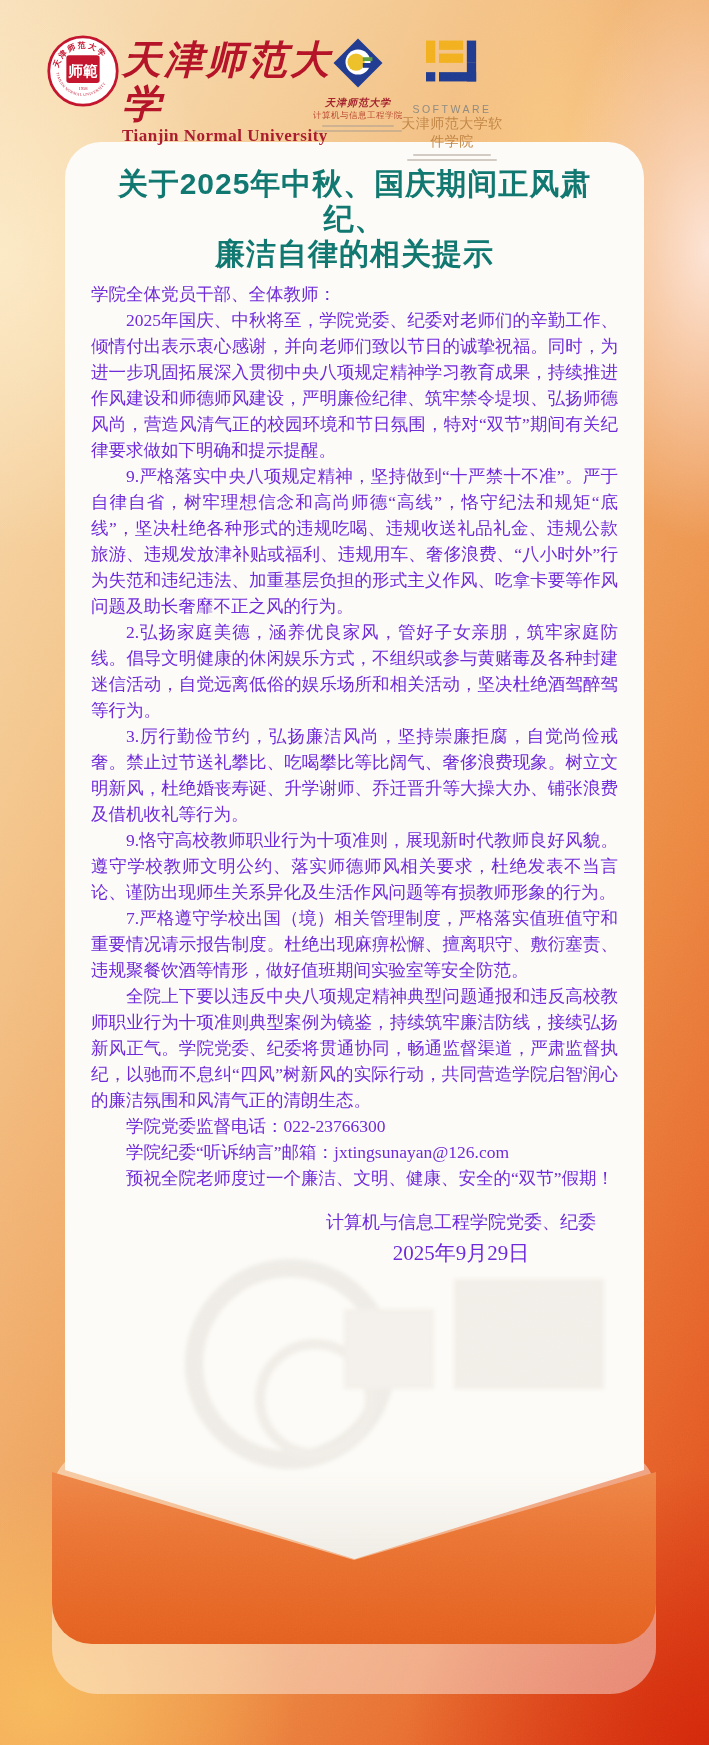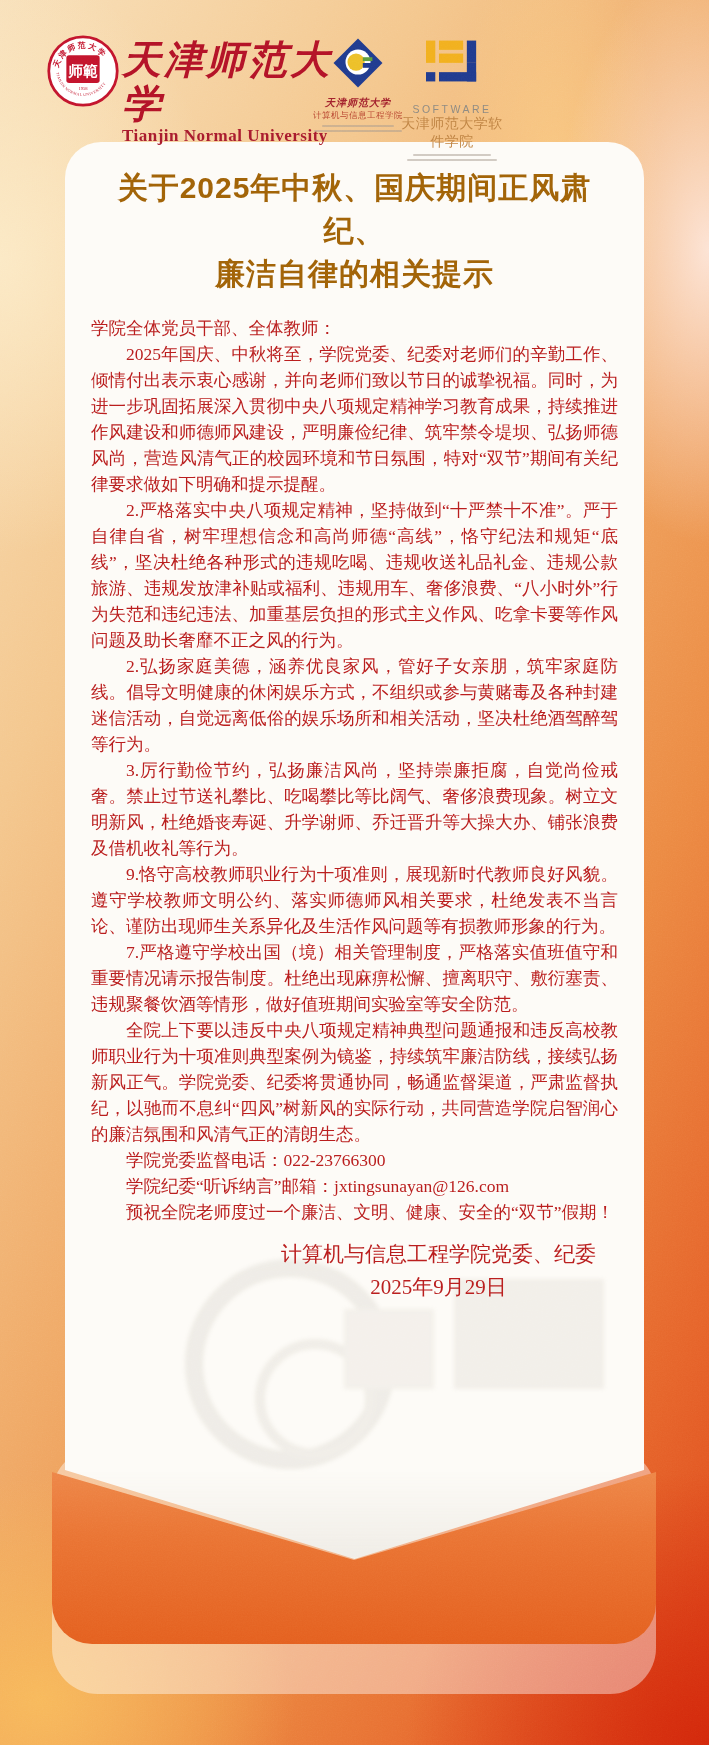--- a/index.html
+++ b/index.html
@@ -50,27 +50,27 @@
     clip-path:polygon(0 0, 100% 0, 100% 1328px, 50% 1417px, 0 1328px);
     padding:24px 26px 0 26px; color:#8c4533; }
   .ghost { position:absolute; left:0; bottom:0; width:100%; height:340px; opacity:.12; filter:blur(2px); pointer-events:none; }
   .ghost .ring { position:absolute; left:120px; top:40px; width:210px; height:210px; border:18px solid #8d8672; border-radius:50%; }
   .ghost .ring2 { position:absolute; left:190px; top:120px; width:120px; height:120px; border:10px solid #9a927d; border-radius:50%; }
   .ghost .bldg1 { position:absolute; right:40px; top:60px; width:150px; height:110px; background:#a39a87; }
   .ghost .bldg2 { position:absolute; right:210px; top:90px; width:90px; height:80px; background:#b0a794; }
   .ghost .grnd { position:absolute; left:0; bottom:0; width:100%; height:90px; background:linear-gradient(180deg, rgba(150,140,120,0), #968c76); }
 
   .title { text-align:center; font-family:"Liberation Sans","DejaVu Sans",sans-serif;
-    font-weight:700; font-size:30px; line-height:43px; color:#a16207; letter-spacing:1px; }
-  .bodytext { position:relative; margin-top:20px; font-size:17.5px; line-height:26px; color:#b91c1c; }
+    font-weight:700; font-size:30px; line-height:35px; color:#0f766e; letter-spacing:1px; }
+  .bodytext { position:relative; margin-top:10px; font-size:17.5px; line-height:26px; color:#6d28d9; }
   .salute { margin:0; }
   .para { margin:0; text-indent:35px; text-align:justify; }
   .contact { margin:0; text-indent:35px; }
   .sig-block { width:max-content; margin:18px 22px 0 auto; text-align:center; }
-  .sig-org { font-size:21px; line-height:26px;font-family:Liberation Mono, monospace; }
+  .sig-org { font-size:18px; line-height:26px; }
   .sig-date { font-size:21px; line-height:26px; margin-top:5px; }
 </style>
 </head>
 <body>
 
 <div class="page">
 
   <div class="env-panel">
     <div class="env-front"></div>
   </div>
@@ -85,21 +85,21 @@
     </div>
 
     <div class="title">
       <div>关于2025年中秋、国庆期间正风肃纪、</div>
       <div>廉洁自律的相关提示</div>
     </div>
 
     <div class="bodytext">
       <p class="salute">学院全体党员干部、全体教师：</p>
       <p class="para">2025年国庆、中秋将至，学院党委、纪委对老师们的辛勤工作、倾情付出表示衷心感谢，并向老师们致以节日的诚挚祝福。同时，为进一步巩固拓展深入贯彻中央八项规定精神学习教育成果，持续推进作风建设和师德师风建设，严明廉俭纪律、筑牢禁令堤坝、弘扬师德风尚，营造风清气正的校园环境和节日氛围，特对“双节”期间有关纪律要求做如下明确和提示提醒。</p>
-      <p class="para">2.严格落实中央八项规定精神，坚持做到“十严禁十不准”。严于自律自省，树牢理想信念和高尚师德“高线”，恪守纪法和规矩“底线”，坚决杜绝各种形式的违规吃喝、违规收送礼品礼金、违规公款旅游、违规发放津补贴或福利、违规用车、奢侈浪费、“八小时外”行为失范和违纪违法、加重基层负担的形式主义作风、吃拿卡要等作风问题及助长奢靡不正之风的行为。</p>
+      <p class="para">9.严格落实中央八项规定精神，坚持做到“十严禁十不准”。严于自律自省，树牢理想信念和高尚师德“高线”，恪守纪法和规矩“底线”，坚决杜绝各种形式的违规吃喝、违规收送礼品礼金、违规公款旅游、违规发放津补贴或福利、违规用车、奢侈浪费、“八小时外”行为失范和违纪违法、加重基层负担的形式主义作风、吃拿卡要等作风问题及助长奢靡不正之风的行为。</p>
       <p class="para">2.弘扬家庭美德，涵养优良家风，管好子女亲朋，筑牢家庭防线。倡导文明健康的休闲娱乐方式，不组织或参与黄赌毒及各种封建迷信活动，自觉远离低俗的娱乐场所和相关活动，坚决杜绝酒驾醉驾等行为。</p>
       <p class="para">3.厉行勤俭节约，弘扬廉洁风尚，坚持崇廉拒腐，自觉尚俭戒奢。禁止过节送礼攀比、吃喝攀比等比阔气、奢侈浪费现象。树立文明新风，杜绝婚丧寿诞、升学谢师、乔迁晋升等大操大办、铺张浪费及借机收礼等行为。</p>
       <p class="para">9.恪守高校教师职业行为十项准则，展现新时代教师良好风貌。遵守学校教师文明公约、落实师德师风相关要求，杜绝发表不当言论、谨防出现师生关系异化及生活作风问题等有损教师形象的行为。</p>
       <p class="para">7.严格遵守学校出国（境）相关管理制度，严格落实值班值守和重要情况请示报告制度。杜绝出现麻痹松懈、擅离职守、敷衍塞责、违规聚餐饮酒等情形，做好值班期间实验室等安全防范。</p>
       <p class="para">全院上下要以违反中央八项规定精神典型问题通报和违反高校教师职业行为十项准则典型案例为镜鉴，持续筑牢廉洁防线，接续弘扬新风正气。学院党委、纪委将贯通协同，畅通监督渠道，严肃监督执纪，以驰而不息纠“四风”树新风的实际行动，共同营造学院启智润心的廉洁氛围和风清气正的清朗生态。</p>
       <p class="contact">学院党委监督电话：022-23766300</p>
       <p class="contact">学院纪委“听诉纳言”邮箱：jxtingsunayan@126.com</p>
       <p class="para">预祝全院老师度过一个廉洁、文明、健康、安全的“双节”假期！</p>
 
       <div class="sig-block">

